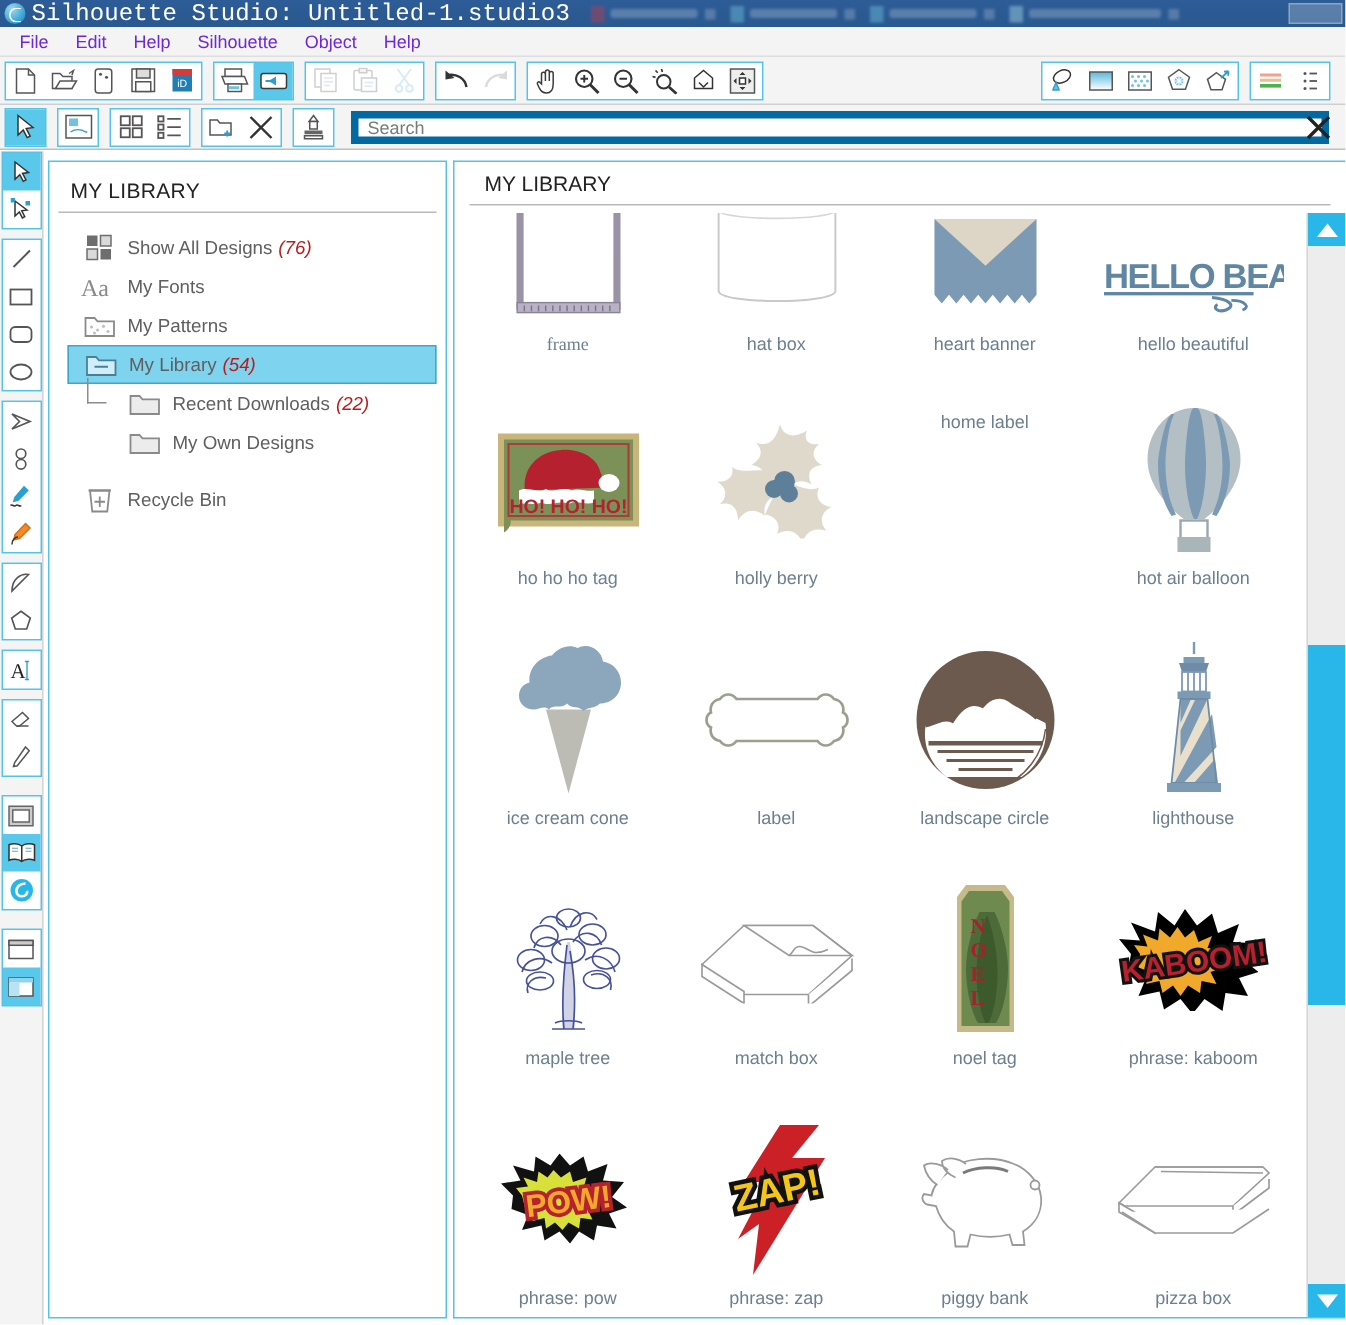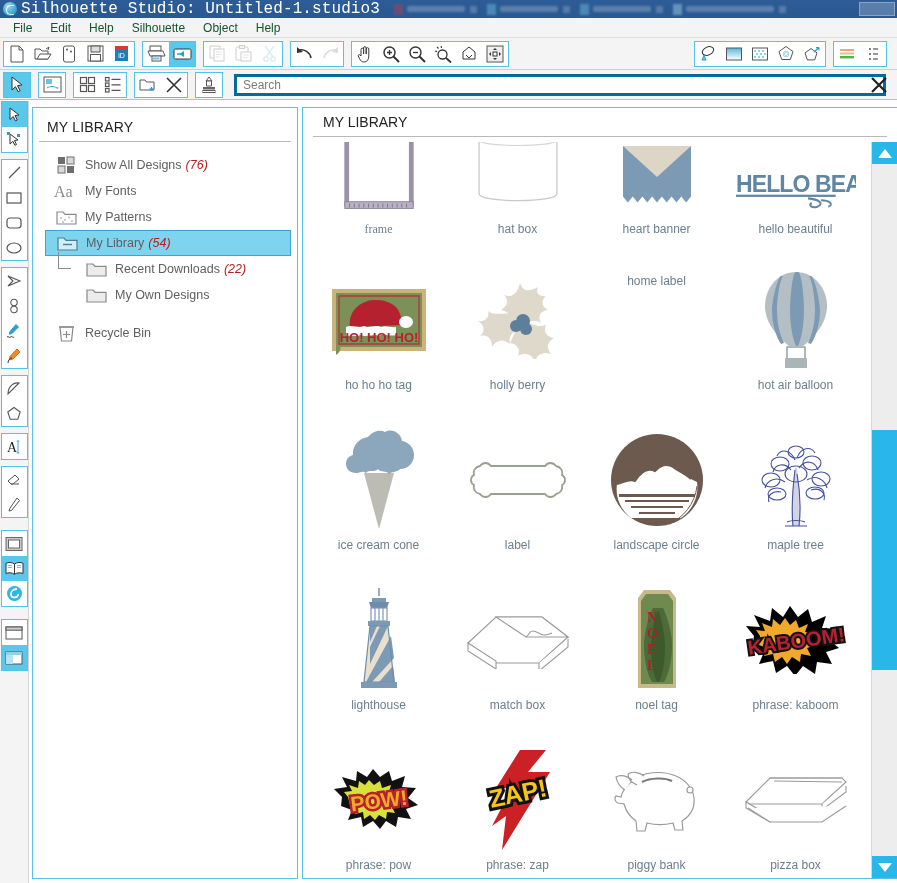--- a/index.html
+++ b/index.html
@@ -43,21 +43,21 @@
   .ghost-x { width:7px; height:7px; margin-left:5px; background:rgba(255,255,255,.45); }
   .tb-right { width:36px; height:14px; margin-right:2px; background:rgba(255,255,255,.22); border:1px solid rgba(255,255,255,.3); }
 
   
   .menubar {
     height: 20px; background:#f4f4f4;
     display:flex; align-items:center; padding-left:4px;
     border-bottom:1px solid #dedede;
   }
   .menu-item {
-    font-size:12px; color:#14532d; padding:2px 9px; cursor:default;
+    font-size:12px; color:#6d28d9; padding:2px 9px; cursor:default;
     font-family:"Liberation Sans", sans-serif;
   }
 
   
   .maintoolbar {
     height: 32px; background:#f4f4f4; display:flex; align-items:center;
     padding-left:3px; position:relative;
     border-bottom:1px solid #cfcfcf;
   }
   .tgroup {
@@ -73,21 +73,21 @@
   .tbtn svg { display:block; }
   .toolbar-right { position:absolute; right:3px; display:flex; align-items:center; }
 
   
   .libbar {
     height: 30px; background:#f4f4f4; display:flex; align-items:center;
     padding-left:3px; border-bottom:1px solid #bfbfbf; position:relative;
   }
   .searchbox {
     height:22px; width:652px; margin-left:4px;
-    border:3px solid #0369a1; background:#fff;
+    border:5px solid #0369a1; background:#fff;
     font-size:12px; color:#7a7a7a; padding:0 6px;
     display:flex; align-items:center;
     font-family:"Liberation Sans", sans-serif;
   }
   .closeX {
     position:absolute; right:6px; top:3px; width:24px; height:24px;
     display:flex; align-items:center; justify-content:center; cursor:default;
   }
 
   
@@ -865,63 +865,63 @@
                   <path d="M10 62h76v3H10zM16 68h64v2H16zM22 74h52v2H22zM30 80h36v2H30z"></path>
                 </g>
                 <path d="M8 48c8-18 16-26 22-24 4 2 2 10-4 16-6 7-14 10-18 8z" fill="#6d5a4e"></path>
                 <path d="M88 54c-2 18-14 32-28 38" fill="none" stroke="#6d5a4e" stroke-width="1"></path>
               </svg>
           </div>
           <div class="cell-label">landscape circle</div>
         </div>
         <div class="cell">
           <div class="thumb">
+            <svg width="48" height="104" viewBox="0 0 48 104">
+                <path d="M24 0v8" stroke="#7d9ab5" stroke-width="1.6"></path>
+                <path d="M17 10h14v4H17z" fill="#7d9ab5"></path>
+                <path d="M14 14h20l-2 6H16z" fill="#6e8ca8"></path>
+                <rect x="16" y="20" width="16" height="13" fill="#fff" stroke="#7d9ab5" stroke-width="1.2"></rect>
+                <g stroke="#7d9ab5" stroke-width="1.2">
+                  <path d="M20 20v13M24 20v13M28 20v13"></path>
+                </g>
+                <path d="M13 33h22v5H13z" fill="#7d9ab5"></path>
+                <path d="M15 38h18l6 56H9z" fill="#e8e0cd"></path>
+                <g fill="#7d9ab5">
+                  <path d="M15 38h7l-7 16zM25 38h8l-18 38v-17zM36 48l3 22-22 24h-6z"></path>
+                  <path d="M38 78l2 16H24z"></path>
+                </g>
+                <path d="M15 38h18l6 56H9z" fill="none" stroke="#6e8ca8" stroke-width="1.2"></path>
+                <rect x="6" y="94" width="36" height="6" fill="#7d9ab5"></rect>
+              </svg>
+          </div>
+          <div class="cell-label">lighthouse</div>
+        </div>
+
+        <div class="cell">
+          <div class="thumb">
             <svg width="82" height="100" viewBox="0 0 82 100">
                 <g fill="none" stroke="#46519a" stroke-width="1.1">
                   <path d="M38 96c-2-20 0-40 2-56M44 96c2-18 1-36-2-52"></path>
                   <path d="M36 40c-6-8-16-6-18 2M44 38c6-9 16-7 19 2M40 30c-4-10-14-12-18-4M42 28c4-11 14-12 18-5"></path>
                   <path d="M30 52c-8-6-18-2-20 6M52 50c9-6 18 0 20 8M26 62c-9-2-14 4-12 10M56 60c9-3 15 3 13 10"></path>
                   <ellipse cx="41" cy="22" rx="8" ry="6"></ellipse>
                   <ellipse cx="25" cy="34" rx="9" ry="7"></ellipse>
                   <ellipse cx="57" cy="33" rx="9" ry="7"></ellipse>
                   <ellipse cx="16" cy="50" rx="9" ry="7"></ellipse>
                   <ellipse cx="66" cy="49" rx="9" ry="7"></ellipse>
                   <ellipse cx="22" cy="64" rx="9" ry="6"></ellipse>
                   <ellipse cx="60" cy="63" rx="9" ry="6"></ellipse>
                   <ellipse cx="41" cy="44" rx="11" ry="8"></ellipse>
                   <path d="M32 92c4-2 14-2 18 0M30 96h22"></path>
                 </g>
                 <path d="M37 96c-1-22 1-44 3-58h2c2 14 4 36 3 58z" fill="#46519a" opacity=".25"></path>
               </svg>
           </div>
           <div class="cell-label">maple tree</div>
         </div>
-
-        <div class="cell">
-          <div class="thumb">
-            <svg width="48" height="104" viewBox="0 0 48 104">
-                <path d="M24 0v8" stroke="#7d9ab5" stroke-width="1.6"></path>
-                <path d="M17 10h14v4H17z" fill="#7d9ab5"></path>
-                <path d="M14 14h20l-2 6H16z" fill="#6e8ca8"></path>
-                <rect x="16" y="20" width="16" height="13" fill="#fff" stroke="#7d9ab5" stroke-width="1.2"></rect>
-                <g stroke="#7d9ab5" stroke-width="1.2">
-                  <path d="M20 20v13M24 20v13M28 20v13"></path>
-                </g>
-                <path d="M13 33h22v5H13z" fill="#7d9ab5"></path>
-                <path d="M15 38h18l6 56H9z" fill="#e8e0cd"></path>
-                <g fill="#7d9ab5">
-                  <path d="M15 38h7l-7 16zM25 38h8l-18 38v-17zM36 48l3 22-22 24h-6z"></path>
-                  <path d="M38 78l2 16H24z"></path>
-                </g>
-                <path d="M15 38h18l6 56H9z" fill="none" stroke="#6e8ca8" stroke-width="1.2"></path>
-                <rect x="6" y="94" width="36" height="6" fill="#7d9ab5"></rect>
-              </svg>
-          </div>
-          <div class="cell-label">lighthouse</div>
-        </div>
         <div class="cell">
           <div class="thumb">
             <svg width="104" height="58" viewBox="0 0 104 58">
                 <g fill="#fff" stroke="#9a9a9a" stroke-width="1.1">
                   <path d="M2 32L30 6h46l26 20-29 26H30z"></path>
                   <path d="M2 32v8l28 18v-8z"></path>
                   <path d="M73 52v8l29-24v-8"></path>
                   <path d="M30 6h46l26 20H60z"></path>
                   <path d="M60 26c4-3 3-6 7-6s7 4 11 4 6-1 8-2" fill="none"></path>
                 </g>

